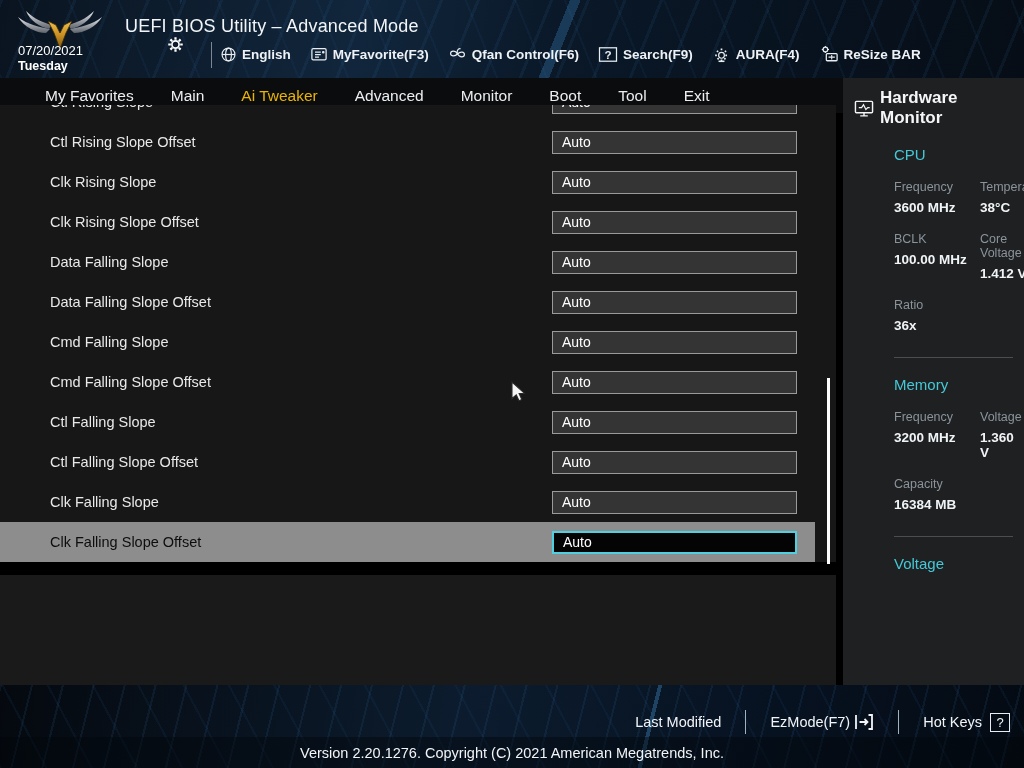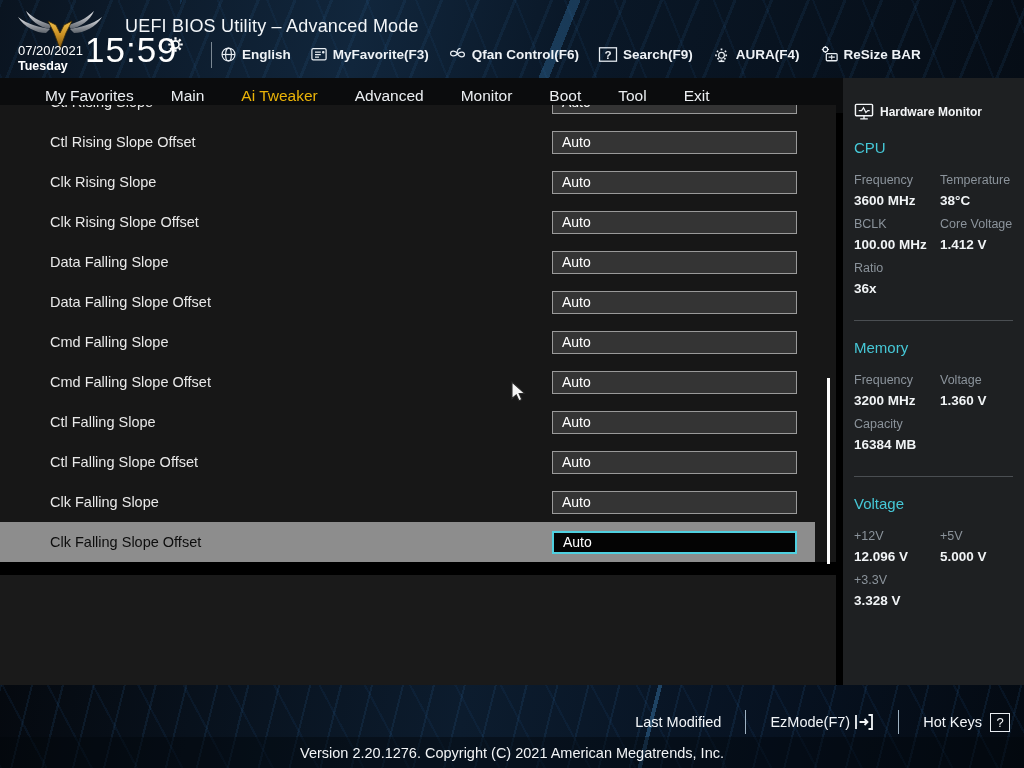--- a/index.html
+++ b/index.html
@@ -44,26 +44,26 @@
   .row.selected { background:#8d8d8d; width:815px; }
   .row.selected .row-label { color:#0d0d0d; }
   .row.selected .row-select { background:#040404; border:2px solid #4fd0e0; line-height:19px; }
   .scroll-thumb { position:absolute; left:827px; top:378px; width:3px; height:186px; background:#fdfdfd; }
 
   
   .desc { position:absolute; left:0; top:575px; width:836px; height:110px; background:#1a1a1a; }
 
   
   .sidebar { position:absolute; left:843px; top:78px; width:181px; height:607px; background:#1e2022; padding:0 11px; }
-  .hm-header { display:flex; align-items:center; color:#f4f6f8; font-size:12px; font-weight:bold; margin-top:24px; }
+  .hm-header { display:flex; align-items:center; color:#f4f6f8; font-size:17px; font-weight:bold; margin-top:10px; }
   .hm-header .ic { margin-right:6px; display:inline-flex; }
-  .hm-section { margin-top:18px; }
+  .hm-section { margin-top:18px;margin-left:40px; }
   .hm-section + .hm-section { border-top:1px solid #4a4e52; margin-top:24px; padding-top:18px; }
   .hm-title { color:#46c8d7; font-size:15px; margin-bottom:17px; }
-  .hm-grid { display:grid; grid-template-columns:86px 1fr; row-gap:9px; }
+  .hm-grid { display:grid; grid-template-columns:86px 1fr; row-gap:17px; }
   .metric-label { color:#8b939b; font-size:12.5px; }
   .metric-value { color:#f1f4f6; font-size:13.5px; font-weight:bold; margin-top:6px; }
 
   
   .footer { position:absolute; left:0; top:685px; width:1024px; height:83px;
     background:
       linear-gradient(104deg, transparent 0 63%, rgba(80,170,240,0.30) 63% 63.4%, transparent 63.4%),
       repeating-linear-gradient(104deg, rgba(50,115,175,0.13) 0 2px, transparent 2px 30px),
       repeating-linear-gradient(62deg, rgba(25,70,120,0.15) 0 2px, transparent 2px 40px),
       linear-gradient(100deg,#05090f 0%, #0c1c2e 45%, #071221 75%, #040a12 100%);
@@ -104,21 +104,20 @@
         <path d="M92 14 C82 22 70 24 60 26 L64 30 C74 30 86 24 92 14 Z" fill="url(#wg)"></path>
         <path d="M84 8 C76 16 66 20 58 22 L61 26 C70 24 80 18 84 8 Z" fill="url(#wg)"></path>
         <path d="M38 18 L44 30 L50 46 L56 30 L62 18 L54 22 L50 30 L46 22 Z" fill="url(#gg)" stroke="#3a2a08" stroke-width="0.8"></path>
       </svg>
     </span>
     <div class="hdr-title">UEFI BIOS Utility – Advanced Mode</div>
     <div class="date-block">
       <div class="date-line">07/20/2021</div>
       <div class="day-line">Tuesday</div>
     </div>
-    <div class="time-line">15:59</div>
     <span class="time-gear">
       <svg width="17" height="17" viewBox="0 0 20 20" fill="none" stroke="#ffffff" stroke-width="2">
         <circle cx="10" cy="10" r="4.2"></circle>
         <g stroke-width="2.6">
           <path d="M10 1.5v3M10 15.5v3M1.5 10h3M15.5 10h3M4 4l2.1 2.1M13.9 13.9L16 16M16 4l-2.1 2.1M6.1 13.9L4 16"></path>
         </g>
       </svg>
     </span>
     <div class="hdr-divider"></div>
     <div class="toolbar">
@@ -326,35 +325,20 @@
                 <div class="metric-value">1.360 V</div>
               </div>
             <div class="metric">
                 <div class="metric-label">Capacity</div>
                 <div class="metric-value">16384 MB</div>
               </div>
           </div>
         </div>
         <div class="hm-section">
           <div class="hm-title">Voltage</div>
-          <div class="hm-grid">
-
-          <div class="metric">
-                <div class="metric-label">+12V</div>
-                <div class="metric-value">12.096 V</div>
-              </div>
-            <div class="metric">
-                <div class="metric-label">+5V</div>
-                <div class="metric-value">5.000 V</div>
-              </div>
-            <div class="metric">
-                <div class="metric-label">+3.3V</div>
-                <div class="metric-value">3.328 V</div>
-              </div>
-          </div>
         </div>
       </div>
   </div>
 
   <div class="footer">
     <div class="footer-buttons">
       <div class="fbtn">
         <span>Last Modified</span>
       </div>
       <div class="fdiv"></div>

